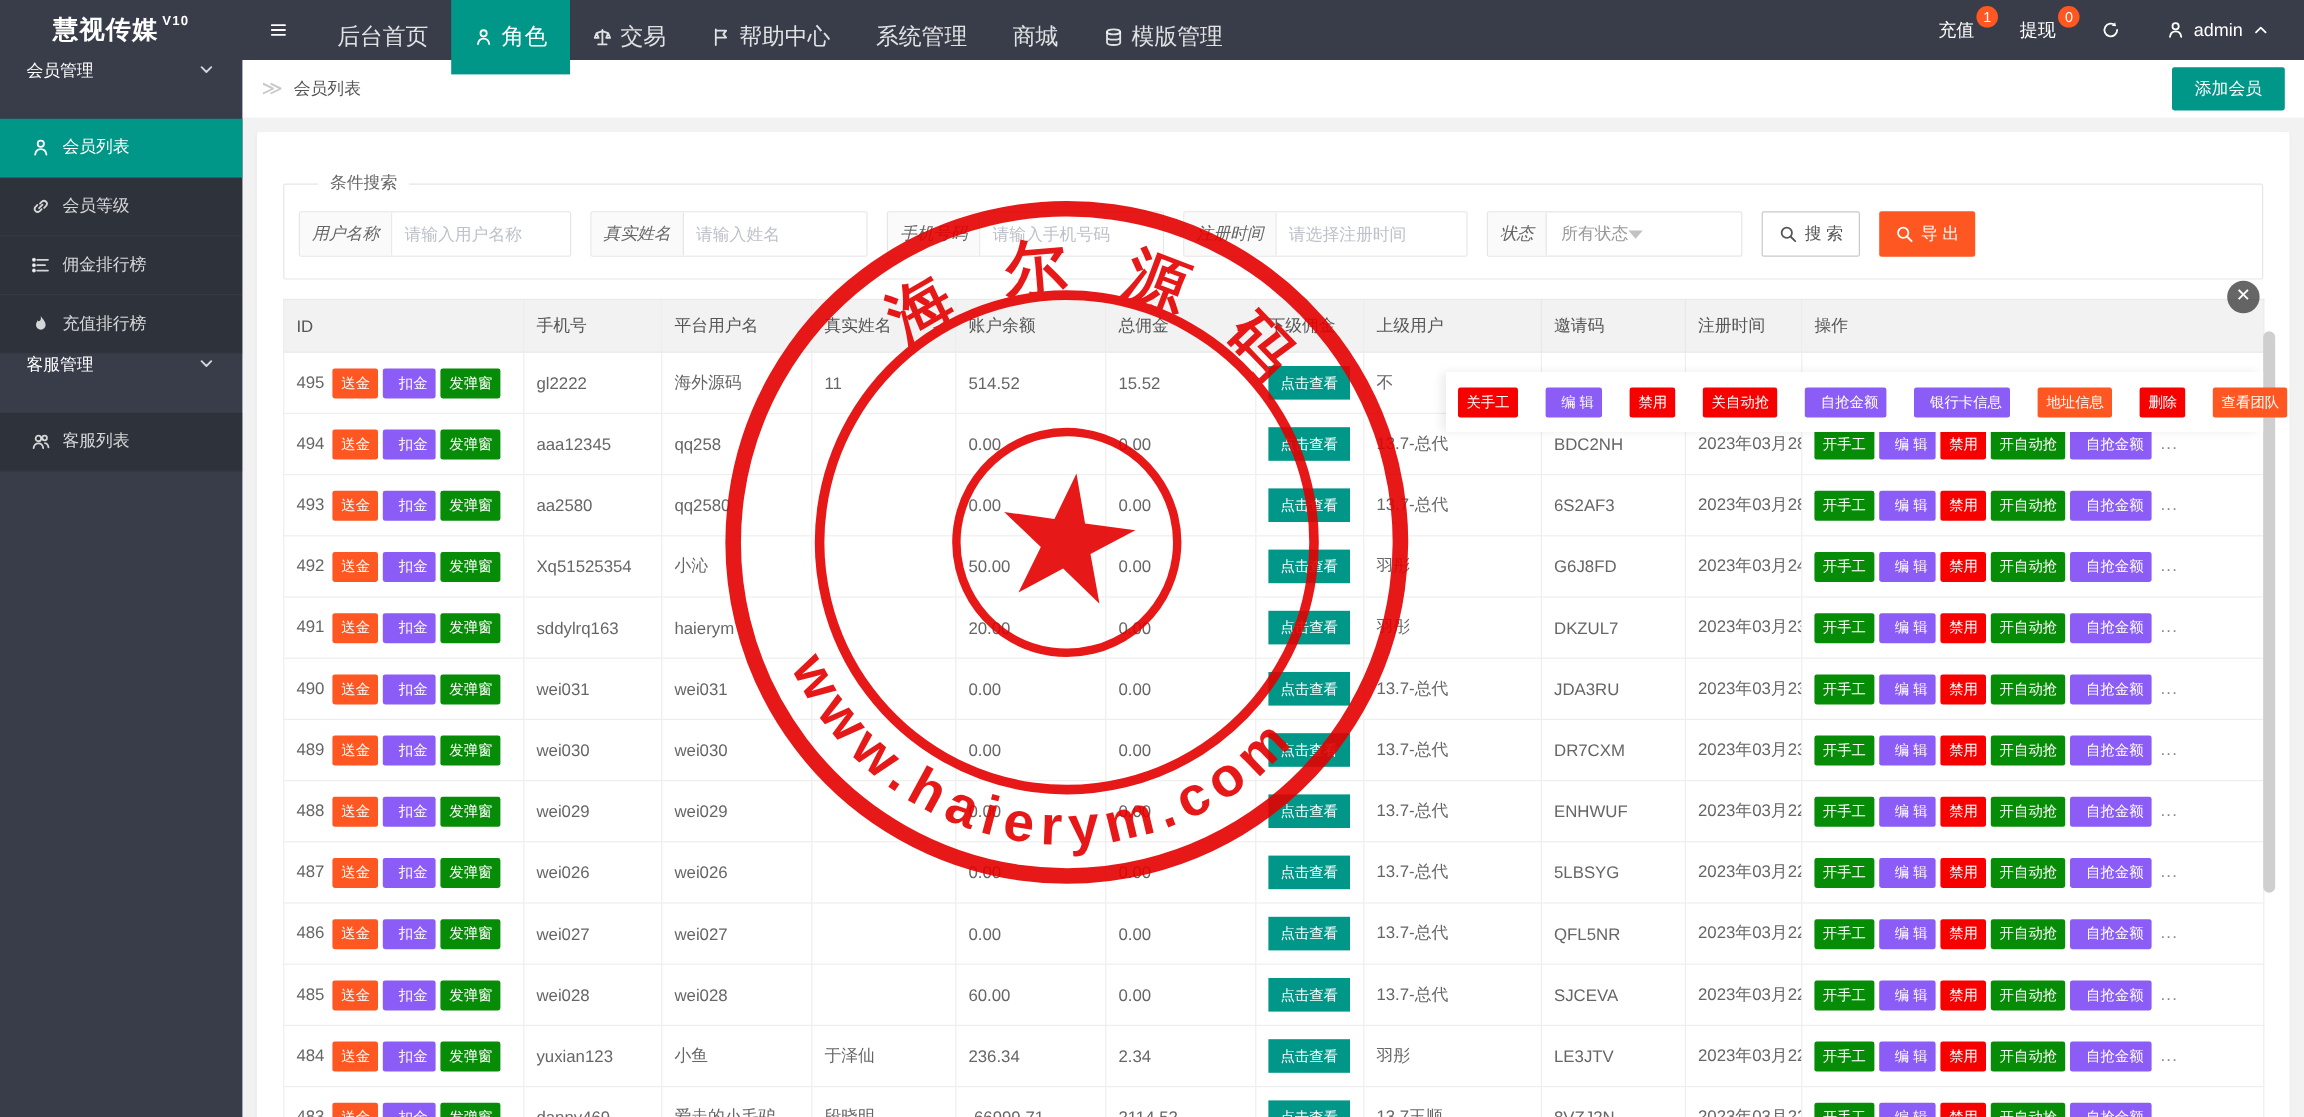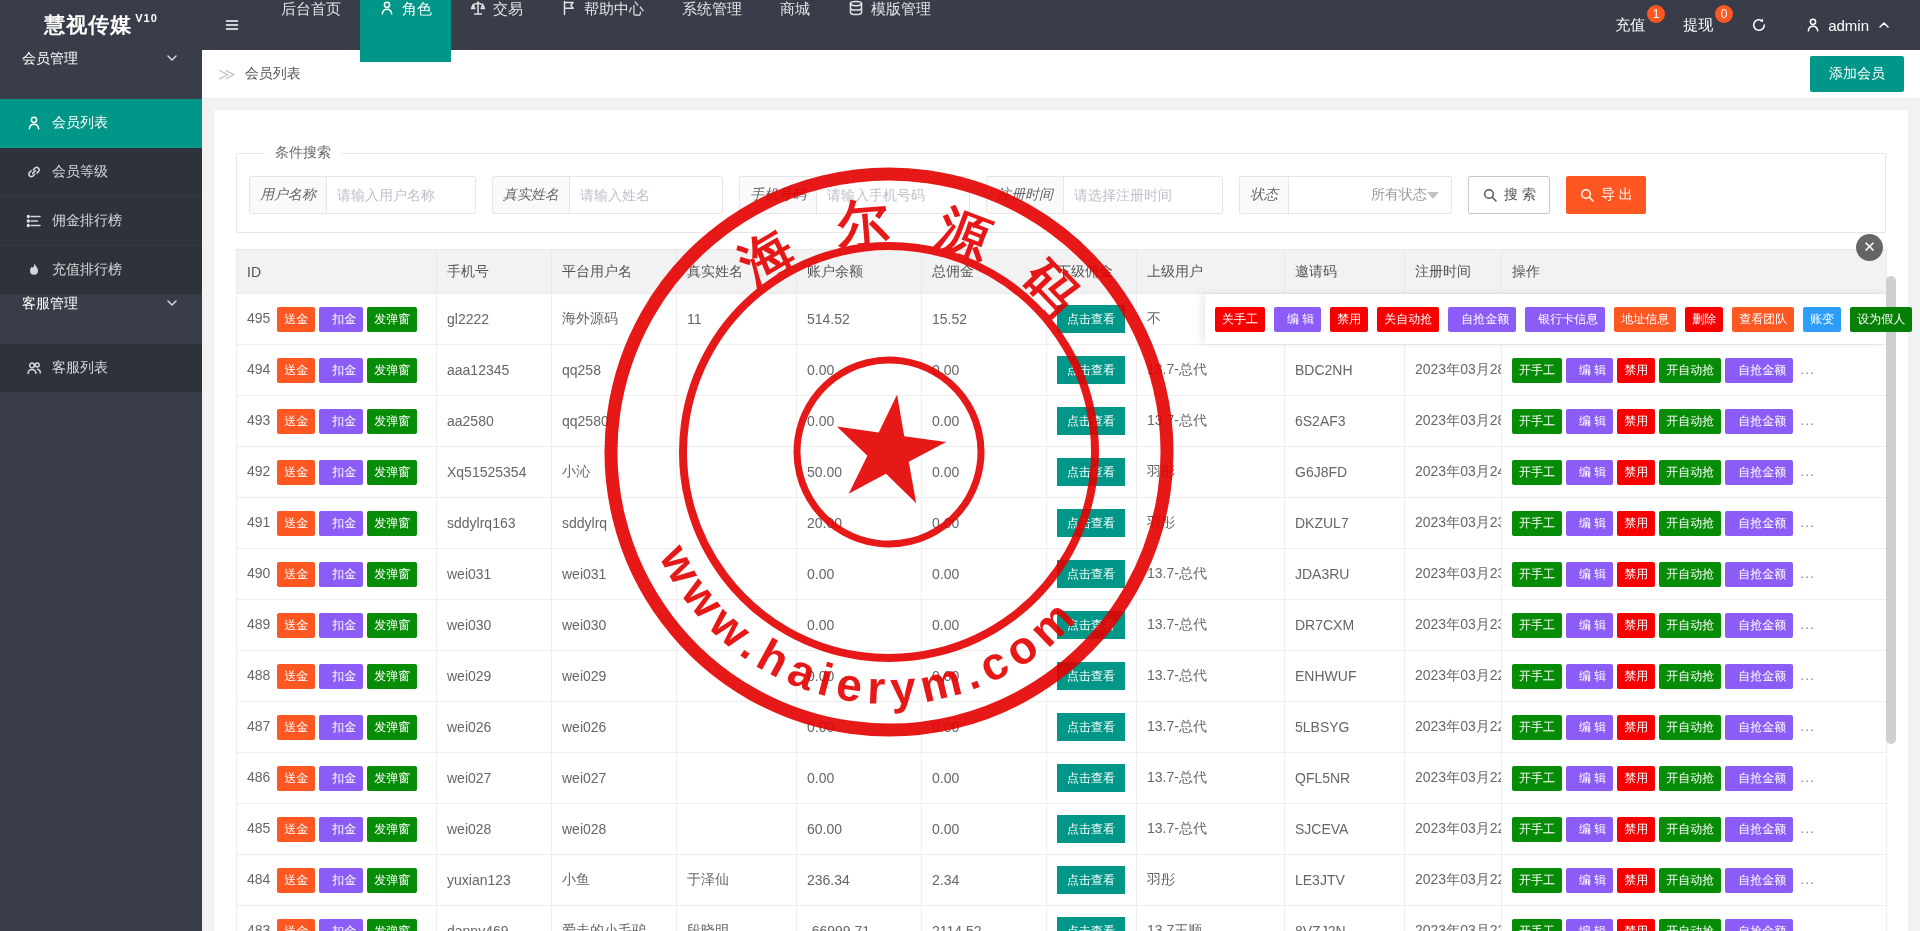--- a/index.html
+++ b/index.html
@@ -10,21 +10,21 @@
     background:#F2F2F2; font-size:14px; color:#666;
   }
   svg { display:block; }
 
   
   .navbar { position:absolute; left:0; top:0; width:1920px; height:50px; background:#393D49; display:flex; align-items:center; z-index:100; }
   .logo { width:202px; height:50px; display:flex; align-items:center; justify-content:center; color:#fff; font-size:21px; font-weight:bold; letter-spacing:1px; }
   .logo sup { font-size:11px; font-weight:bold; margin-left:3px; transform:translateY(-7px); }
   .nav-toggle { color:#fff; padding:0 22px; height:50px; display:flex; align-items:center; cursor:pointer; }
   .nav-menu { display:flex; height:50px; }
-  .nav-item { height:62px; padding:0 19px; display:flex; align-items:flex-start; gap:7px; color:rgba(255,255,255,.85); font-size:15px; cursor:pointer; }
+  .nav-item { height:62px; padding:0 19px; display:flex; align-items:center; gap:7px; color:rgba(255,255,255,.85); font-size:19px; cursor:pointer; }
   .nav-item.active { background:#009688; color:#fff; }
   .nav-item svg, .nav-right svg { flex:none; }
   .nav-right { margin-left:auto; display:flex; align-items:center; gap:38px; padding-right:28px; color:#fff; font-size:15px; }
   .nav-badge-item { position:relative; cursor:pointer; }
   .badge { position:absolute; top:-11px; right:-20px; background:#FF5722; color:#fff; min-width:18px; height:18px; line-height:18px; text-align:center; border-radius:9px; font-size:12px; padding:0 5px; }
   .admin-box { display:flex; align-items:center; gap:7px; cursor:pointer; }
 
   
   .sidebar { position:absolute; left:0; top:50px; bottom:0; width:202px; background:#393D49; z-index:90; }
   .side-parent { height:49px; display:flex; padding:0 22px; color:#fff; font-size:14px; cursor:pointer; }
@@ -42,40 +42,40 @@
   .content { position:absolute; left:202px; top:98px; right:0; bottom:0; background:#F2F2F2; padding:12px; }
   .card { background:#fff; border-radius:2px; height:1100px; padding:26px 22px 0; position:relative; box-shadow:0 1px 2px rgba(0,0,0,.05); }
 
   fieldset.search-set { border:1px solid #E6E6E6; border-radius:2px; margin:8px 0 16px; padding:14px 12px 18px; }
   fieldset.search-set legend { margin-left:16px; padding:0 10px; color:#666; font-size:14px; }
   .filters { display:flex; align-items:center; gap:16px; }
   .fgroup { display:flex; height:38px; border:1px solid #E6E6E6; border-radius:2px; background:#fff; overflow:hidden; }
   .flabel { background:#FAFAFA; border-right:1px solid #E6E6E6; padding:0 10px; display:flex; align-items:center; color:#666; white-space:nowrap;font-style:italic; }
   .fgroup input { border:none; outline:none; padding:0 10px; font-size:14px; color:#666; font-family:inherit; }
   .fgroup input::placeholder { color:#BDC1C9; }
-  .sel { display:flex; align-items:center; justify-content:flex-end; padding:0 12px; color:#999; cursor:pointer; }
+  .sel { display:flex; align-items:center; justify-content:flex-start; padding:0 12px; color:#999; cursor:pointer; }
   .sel-caret { width:0; height:0; border-left:6px solid transparent; border-right:6px solid transparent; border-top:7px solid #C2C2C2; }
   .btn-search { height:38px; background:#fff; border:1px solid #C9C9C9; border-radius:2px; padding:0 13px; display:flex; align-items:center; gap:6px; color:#555; font-size:14px; cursor:pointer; font-family:inherit; }
   .btn-export { height:38px; background:#FF5722; border:none; border-radius:2px; padding:0 13px; display:flex; align-items:center; gap:6px; color:#fff; font-size:14px; cursor:pointer; font-family:inherit; }
 
   
   .table-wrap { position:relative; }
   table.grid { border-collapse:collapse; table-layout:fixed; width:1650px; font-size:14px; color:#666; }
   .grid th { background:#F2F2F2; border:1px solid #E9E9E9; font-weight:normal; text-align:left; color:#555; height:44px; padding:0 10px; white-space:nowrap; overflow:hidden; }
   .grid td { border:1px solid #EEEEEE; height:51px; padding:0 10px; white-space:nowrap; overflow:hidden; background:#fff; }
   .rowid { margin-right:7px; }
   .mini-btn { display:inline-block; height:25px; line-height:25px; padding:0 7px; border-radius:2px; color:#fff; font-size:12px; margin-right:4px; cursor:pointer; white-space:nowrap; }
   .view-btn { display:inline-block; height:28px; line-height:28px; padding:0 10px; border-radius:0; color:#fff; font-size:12px; background:#009688; cursor:pointer; }
   .btn-orange { background:#FF5722; } .btn-teal { background:#8b5cf6;padding-left:13px; }
   .btn-green { background:#078C07; } .btn-red { background:#F70000; }
   .btn-blue { background:#2D9CFB; } .btn-dgreen { background:#067F06; }
   .more-dots { color:#888; letter-spacing:1px; margin-left:3px; cursor:pointer; }
 
   
-  .row-overlay { position:absolute; left:969px; top:45px; width:681px; height:50px; background:#fff; display:flex; align-items:center; gap:9px; padding-left:10px; box-shadow:-4px 0 8px rgba(0,0,0,.08); z-index:70; }
+  .row-overlay { position:absolute; left:969px; top:61px; width:681px; height:50px; background:#fff; display:flex; align-items:center; gap:23px; padding-left:10px; box-shadow:-4px 0 8px rgba(0,0,0,.08); z-index:70; }
   .row-overlay .mini-btn { margin-right:0; }
   .close-btn { position:absolute; left:1620px; top:-15px; width:27px; height:27px; border-radius:50%; background:rgba(60,60,60,.78); color:#fff; font-size:15px; line-height:26px; text-align:center; z-index:75; cursor:pointer; }
 
   
   .scroll-thumb { position:absolute; right:12px; top:166px; width:10px; height:468px; background:#CFCFCF; border-radius:5px; z-index:65; }
 
   
   .stamp { position:absolute; left:589px; top:152px; width:600px; height:600px; z-index:60; pointer-events:none; opacity:.9; }
 </style>
 </head>
@@ -365,21 +365,21 @@
               <td>0.00</td>
               <td><span class="view-btn">点击查看</span></td>
               <td>羽彤</td>
               <td>G6J8FD</td>
               <td>2023年03月24</td>
               <td><span class="mini-btn btn-green">开手工</span><span class="mini-btn btn-teal">编 辑</span><span class="mini-btn btn-red">禁用</span><span class="mini-btn btn-green">开自动抢</span><span class="mini-btn btn-teal">自抢金额</span><span class="more-dots">...</span></td>
             </tr>
             <tr>
               <td><span class="rowid">491</span><span class="mini-btn btn-orange">送金</span><span class="mini-btn btn-teal">扣金</span><span class="mini-btn btn-green">发弹窗</span></td>
               <td>sddylrq163</td>
-              <td>sddylrq</td>
+              <td>haierym</td>
               <td></td>
               <td>20.00</td>
               <td>0.00</td>
               <td><span class="view-btn">点击查看</span></td>
               <td>羽彤</td>
               <td>DKZUL7</td>
               <td>2023年03月23</td>
               <td><span class="mini-btn btn-green">开手工</span><span class="mini-btn btn-teal">编 辑</span><span class="mini-btn btn-red">禁用</span><span class="mini-btn btn-green">开自动抢</span><span class="mini-btn btn-teal">自抢金额</span><span class="more-dots">...</span></td>
             </tr>
             <tr>

